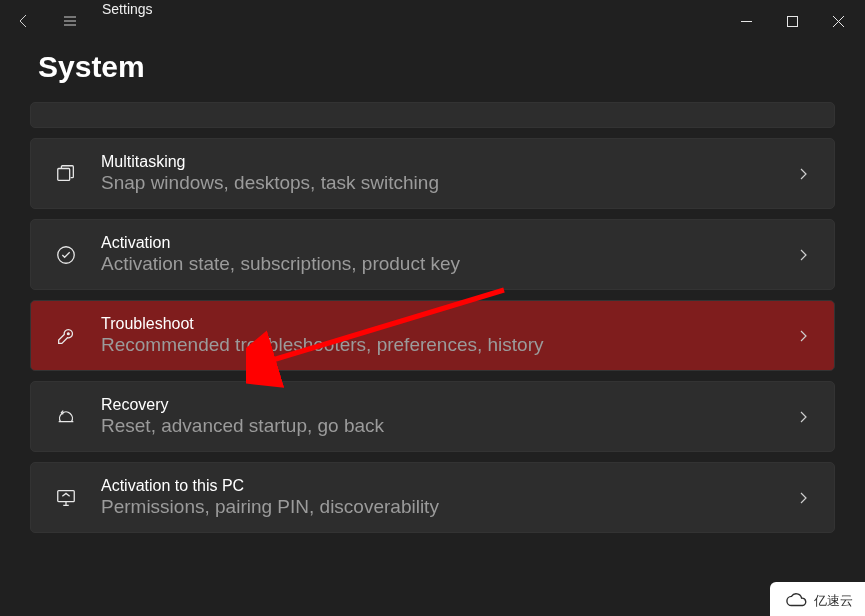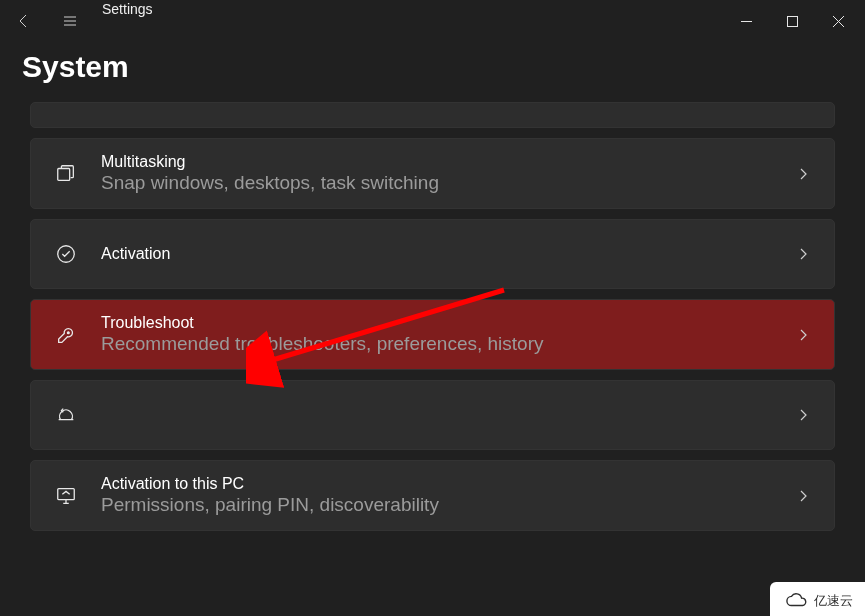--- a/index.html
+++ b/index.html
@@ -27,21 +27,21 @@
     .app-title { font-size: 14px; color: #f0f0f0; margin-left: 6px; }
     .win-controls { margin-left: auto; display: flex; }
     .win-ctrl {
       width: 46px; height: 32px;
       display: flex; align-items: center; justify-content: center;
       color: #e6e6e6;
     }
     .win-ctrl svg { width: 11px; height: 11px; }
     .page-title {
       font-size: 30px; font-weight: 600;
-      padding: 8px 0 18px 22px;
+      padding: 8px 0 18px 38px;
     }
     .list {
       padding: 0 30px;
       display: flex; flex-direction: column; gap: 10px;
     }
     .card {
       background: #2d2d2d;
       border: 1px solid #333333;
       border-radius: 5px;
       display: flex;
@@ -152,20 +152,21 @@
 
   <div class="card">
     <div class="card-icon">
       <svg viewBox="0 0 24 24" fill="none" stroke="currentColor" stroke-width="1.4">
           <circle cx="12" cy="12" r="9"></circle>
           <path d="M8 12l2.5 2.5L16 9"></path>
         </svg>
     </div>
     <div class="card-text">
       <div class="card-title">Activation</div>
+      <div class="card-desc">Activation state, subscriptions, product key</div>
     </div>
     <div class="chev">
         <svg viewBox="0 0 12 12" fill="none" stroke="currentColor" stroke-width="1.2">
           <path d="M4 1l5 5-5 5"></path>
         </svg>
       </div>
   </div>
 
   <div class="card hover">
     <div class="card-icon">
@@ -184,20 +185,24 @@
         </svg>
       </div>
   </div>
 
   <div class="card">
     <div class="card-icon">
       <svg viewBox="0 0 24 24" fill="none" stroke="currentColor" stroke-width="1.4">
           <path d="M4 17h16M6 17a7 7 0 1112 0"></path>
           <path d="M9 9l-2-2 2-2"></path>
         </svg>
+    </div>
+    <div class="card-text">
+      <div class="card-title">Recovery</div>
+      <div class="card-desc">Reset, advanced startup, go back</div>
     </div>
     <div class="chev">
         <svg viewBox="0 0 12 12" fill="none" stroke="currentColor" stroke-width="1.2">
           <path d="M4 1l5 5-5 5"></path>
         </svg>
       </div>
   </div>
 
   <div class="card">
     <div class="card-icon">

